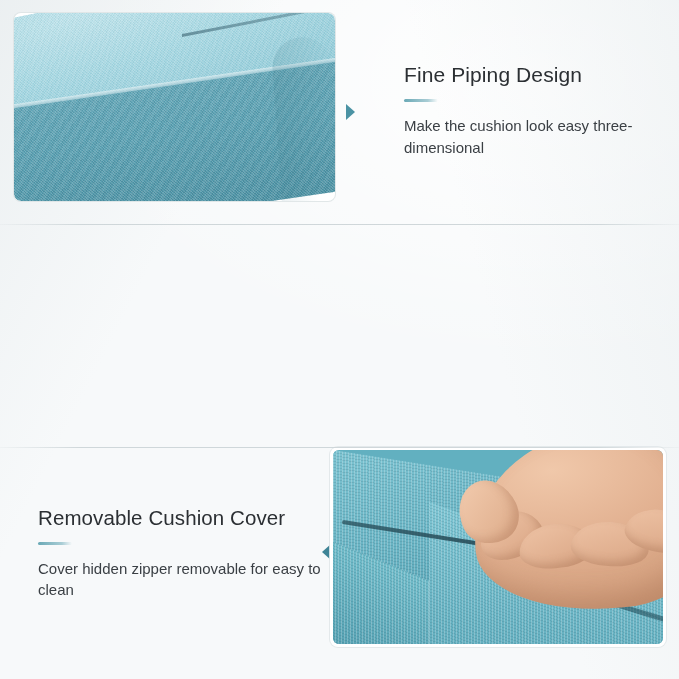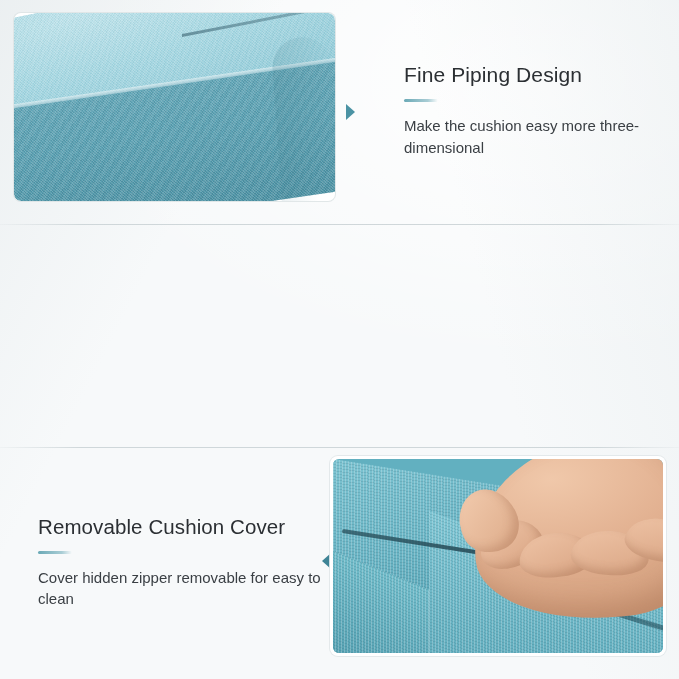--- a/index.html
+++ b/index.html
@@ -15,21 +15,21 @@
   .page{
     position:absolute;inset:0;
     background:
       linear-gradient(117deg, rgba(226,232,234,.55) 0%, rgba(255,255,255,0) 28%),
       linear-gradient(255deg, rgba(228,234,236,.45) 0%, rgba(255,255,255,0) 32%),
       radial-gradient(120% 70% at 80% 12%, rgba(255,255,255,.9) 0%, rgba(243,246,247,0) 60%),
       #f7f9fa;
   }
   .panel{position:absolute;left:0;width:679px;}
   .p1{top:0;height:225px;}
-  .p2{top:219px;height:223px;}
+  .p2{top:210px;height:223px;}
   .p3{top:448px;height:231px;}
 
   .divider{
     position:absolute;left:0;width:679px;height:1px;
     background:linear-gradient(to right,rgba(210,217,220,.15),rgba(205,213,216,.95) 12%,rgba(205,213,216,.95) 88%,rgba(210,217,220,.15));
   }
   .d1{top:224px;}
   .d2{top:447px;}
 
   
@@ -212,21 +212,21 @@
         <div class="cush-front"></div>
         <div class="cush-edge"></div>
       </div>
     </div>
 
     <span class="marker right mk1"></span>
 
     <div class="txt t1">
       <h2 class="heading">Fine Piping Design</h2>
       <div class="accent"></div>
-      <p class="body">Make the cushion easy more three-dimensional</p>
+      <p class="body">Make the cushion look easy three-dimensional</p>
     </div>
   </section>
 
   <div class="divider d1"></div>
 
   <section class="panel p2">
 
     <div class="txt t2">
       <h2 class="heading">Removable Cushion Cover</h2>
       <div class="accent"></div>

